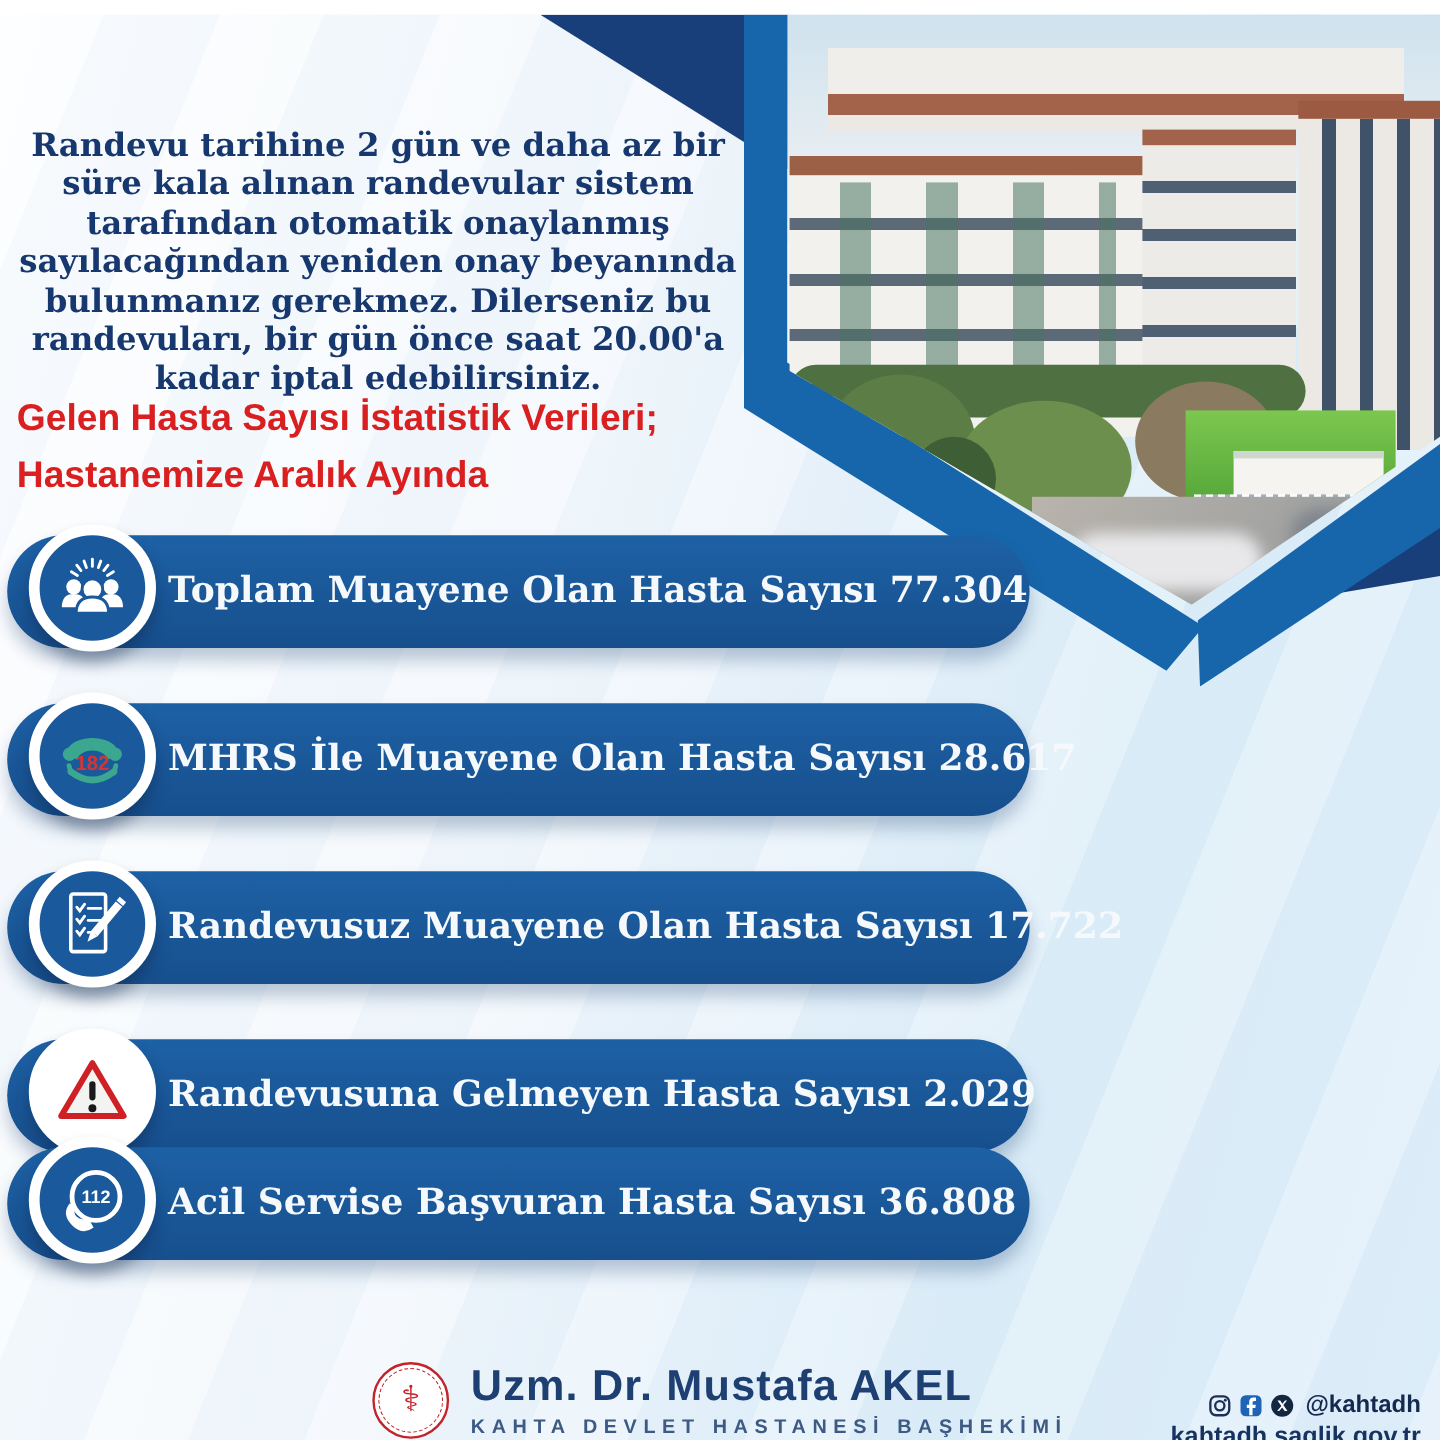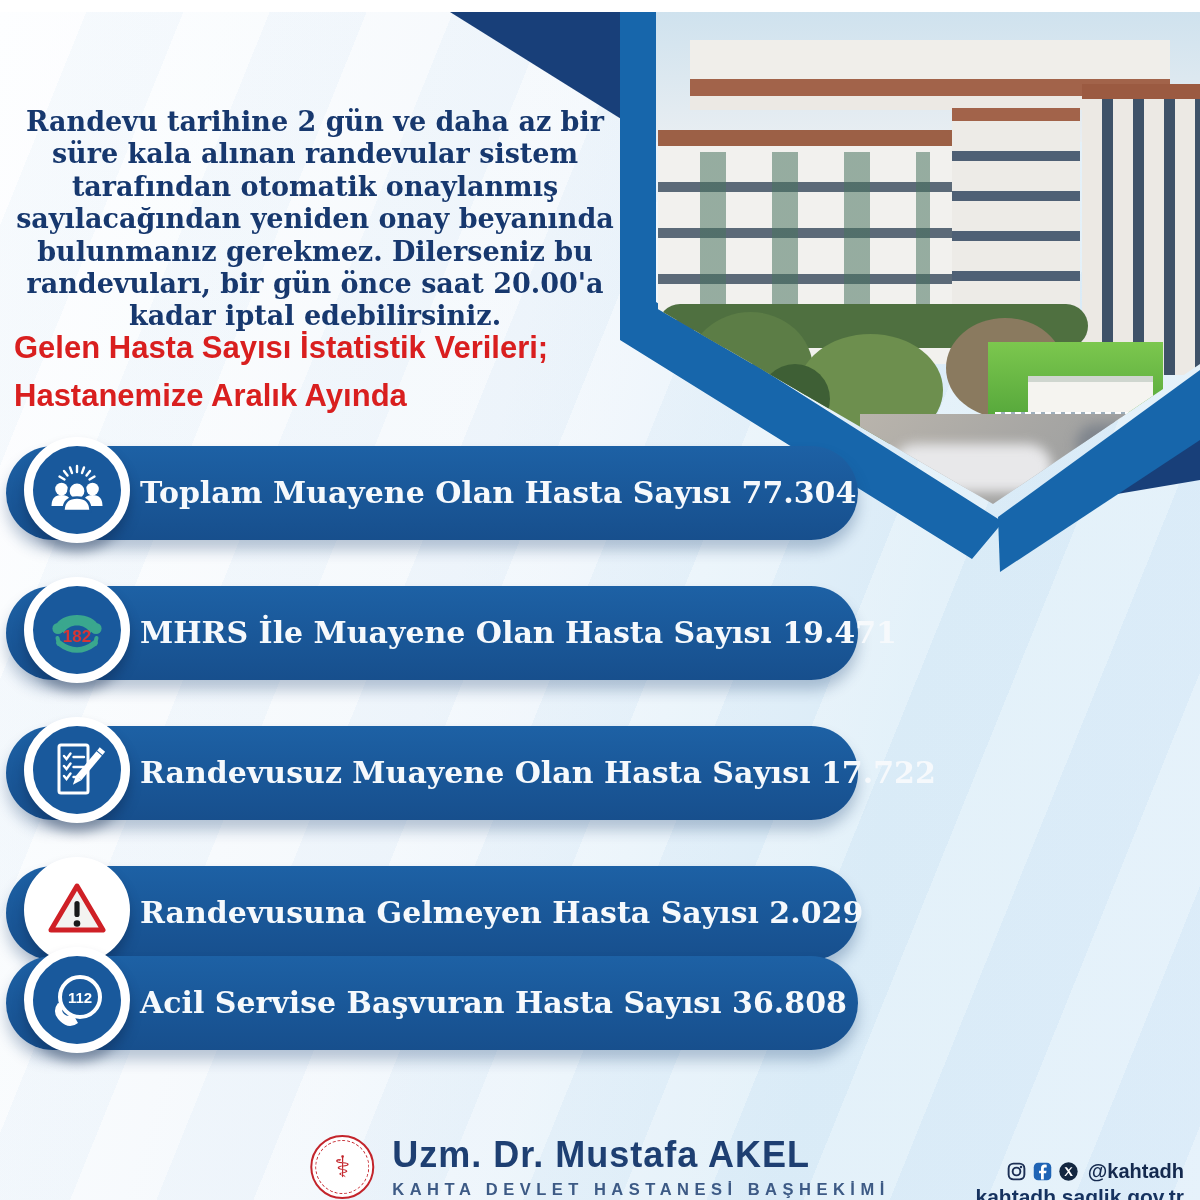--- a/index.html
+++ b/index.html
@@ -139,21 +139,21 @@
     <div class="badge">
       <svg viewBox="0 0 64 64">
         <path d="M10 29 C 15 13, 49 13, 54 29 L 45 35 C 41 25, 23 25, 19 35 Z" fill="#3aa78e"></path>
         <circle cx="13" cy="30.5" r="5.6" fill="#3aa78e"></circle>
         <circle cx="51" cy="30.5" r="5.6" fill="#3aa78e"></circle>
         <path d="M14 45 Q 32 59 50 45" stroke="#3aa78e" stroke-width="5.5" fill="none" stroke-linecap="round"></path>
         <path d="M14 46 l-1.5 -6 M50 46 l1.5 -6" stroke="#3aa78e" stroke-width="4" stroke-linecap="round"></path>
         <text x="32" y="44" text-anchor="middle" font-size="17" font-weight="bold" font-family="Liberation Sans, sans-serif" fill="#d63535">182</text>
       </svg>
     </div>
-    <div class="label">MHRS İle Muayene Olan Hasta Sayısı 19.471</div>
+    <div class="label">MHRS İle Muayene Olan Hasta Sayısı 28.617</div>
   </div>
 
   <div class="stat" style="top:714px;">
     <div class="pill"></div>
     <div class="badge">
       <svg viewBox="0 0 64 64">
         <rect x="14" y="7" width="29" height="48" rx="2" fill="none" stroke="#fff" stroke-width="3"></rect>
         <g stroke="#fff" stroke-width="2.4" fill="none" stroke-linecap="round">
           <path d="M19 18 l2.5 3 4 -5.5"></path>
             <line x1="28.5" y1="19" x2="39" y2="19"></line>

